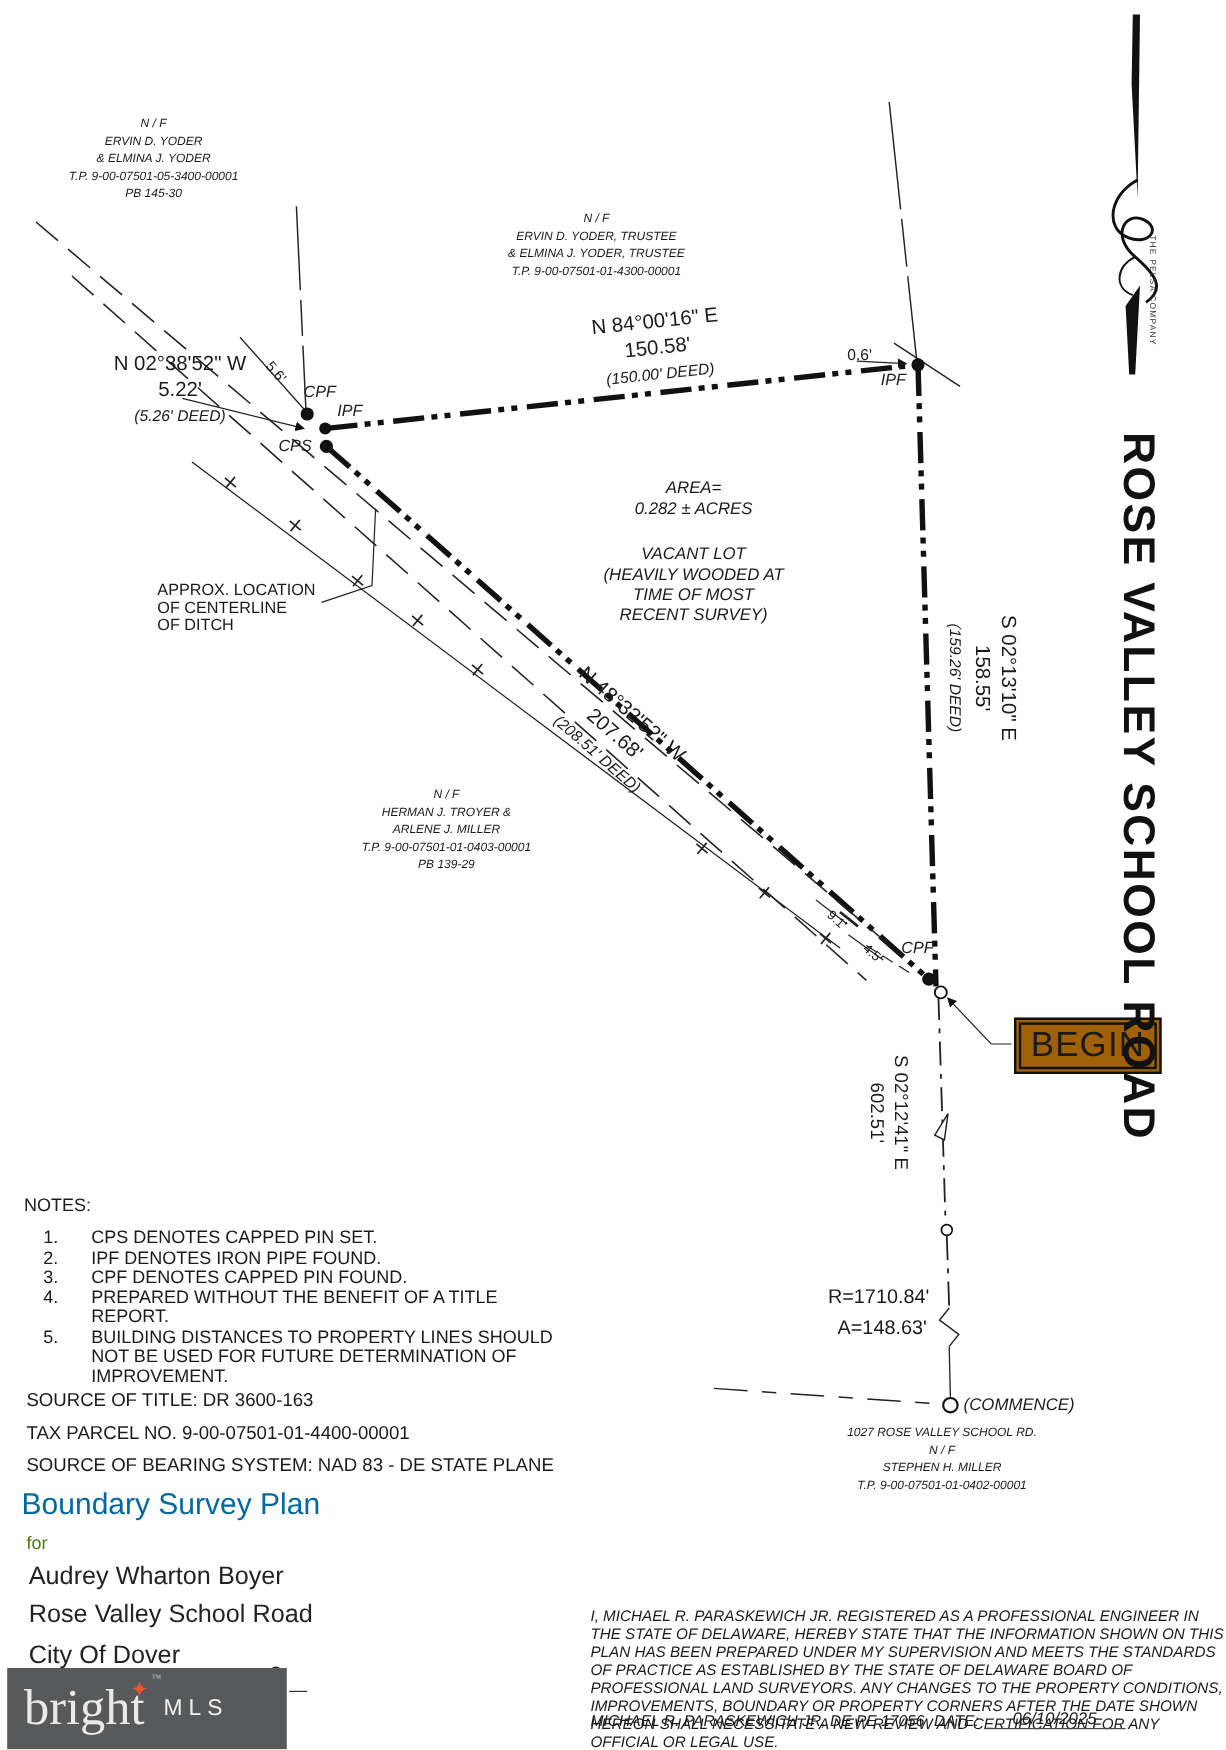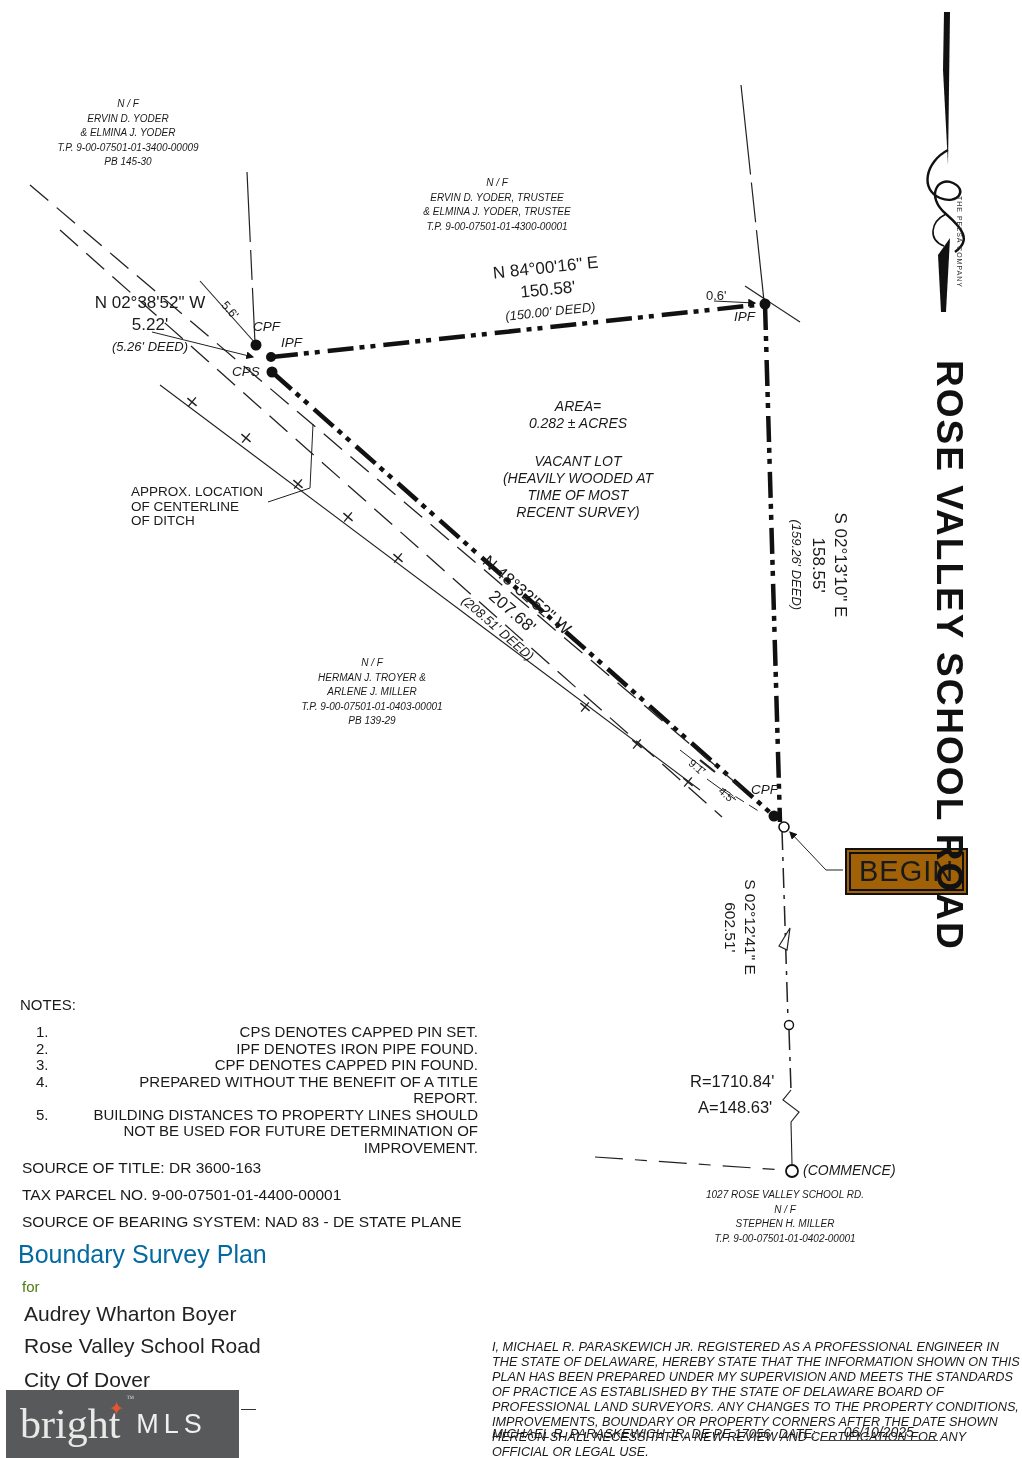--- a/index.html
+++ b/index.html
@@ -11,37 +11,37 @@
   .cc{transform:translate(-50%,-50%);}
   .blk13{font-size:10px;line-height:14.5px;font-style:italic;text-align:center;transform:translateX(-50%);}
   .brg{font-size:17px;line-height:22px;text-align:center;}
   .deed{font-size:13px;font-style:italic;}
   .vert{writing-mode:vertical-rl;}
   .pin{font-size:13.5px;font-style:italic;}
   .dim{font-size:12px;}
   .note{font-size:15px;line-height:16.5px;}
   .note-row{display:flex;}
   .note-num{width:40px;flex:none;}
-  .note-text{width:402px;white-space:normal;text-align:right;}
+  .note-text{width:402px;white-space:normal;}
   .src{font-size:15.5px;}
   .begin-outer{position:absolute;border:2.5px solid #111;padding:2px;background:#a16207;}
   .begin-inner{border:2px solid #111;padding:1px 8px;font-size:29px;letter-spacing:1px;}
   .roadname{font-size:37px;font-weight:bold;letter-spacing:2px;color:#111;}
   .title-main{font-size:25px;color:#0369a1;}
   .title-sub{font-size:21px;color:#222;}
   .cert{font-size:12.7px;line-height:15px;font-style:italic;white-space:normal;width:528px;}
   .sig{font-size:13px;font-style:italic;display:flex;align-items:flex-end;}
   .dateline{display:inline-block;width:118px;border-bottom:1.5px solid #444;text-align:center;
             font-size:14px;margin-left:4px;}
   #brightbox{position:absolute;left:6px;top:1390px;width:233px;height:68px;background:#58595B;
              display:flex;align-items:center;padding-left:14px;box-sizing:border-box;z-index:6;}
   .bright-word{font-family:"Liberation Serif",serif;font-size:42px;color:#E9E9E7;position:relative;line-height:1;}
   .bright-star{position:absolute;color:#E4572E;font-size:19px;top:-4px;right:-4px;font-style:normal;}
   .bright-tm{position:absolute;color:#cfcfcf;font-size:8px;top:-8px;right:-14px;}
-  .bright-mls{font-size:27px;color:#F0F0F0;letter-spacing:5px;margin-left:16px;font-weight:400;}
+  .bright-mls{font-size:19px;color:#F0F0F0;letter-spacing:5px;margin-left:16px;font-weight:400;}
   .pelsa-txt{font-size:7px;letter-spacing:1px;color:#333;}
 </style>
 </head>
 <body>
 
 <div id="page">
 
   <svg width="1022" height="1458" viewBox="0 0 1022 1458">
     <defs>
       <marker id="ah" viewBox="0 0 10 10" refX="8.5" refY="5" markerWidth="8" markerHeight="8" orient="auto">
@@ -135,21 +135,21 @@
       <polygon points="938,255 950,238 946,312 941,312" fill="#111"></polygon>
       <path d="M948,150 C925,162 920,190 940,198 C958,205 968,190 953,183 C938,176 925,196 946,214 C962,228 972,240 955,252" fill="none" stroke="#111" stroke-width="2.4"></path>
       <path d="M946,214 C930,222 928,240 944,246" fill="none" stroke="#111" stroke-width="1.6"></path>
     </g>
   </svg>
 
   <div class="lbl blk13" style="left:128px;top:97px;">
     <div>N / F</div>
     <div>ERVIN D. YODER</div>
     <div>&amp; ELMINA J. YODER</div>
-    <div>T.P. 9-00-07501-01-3400-00009</div>
+    <div>T.P. 9-00-07501-05-3400-00001</div>
     <div>PB 145-30</div>
   </div>
 
   <div class="lbl blk13" style="left:497px;top:176px;">
     <div>N / F</div>
     <div>ERVIN D. YODER, TRUSTEE</div>
     <div>&amp; ELMINA J. YODER, TRUSTEE</div>
     <div>T.P. 9-00-07501-01-4300-00001</div>
   </div>
 

